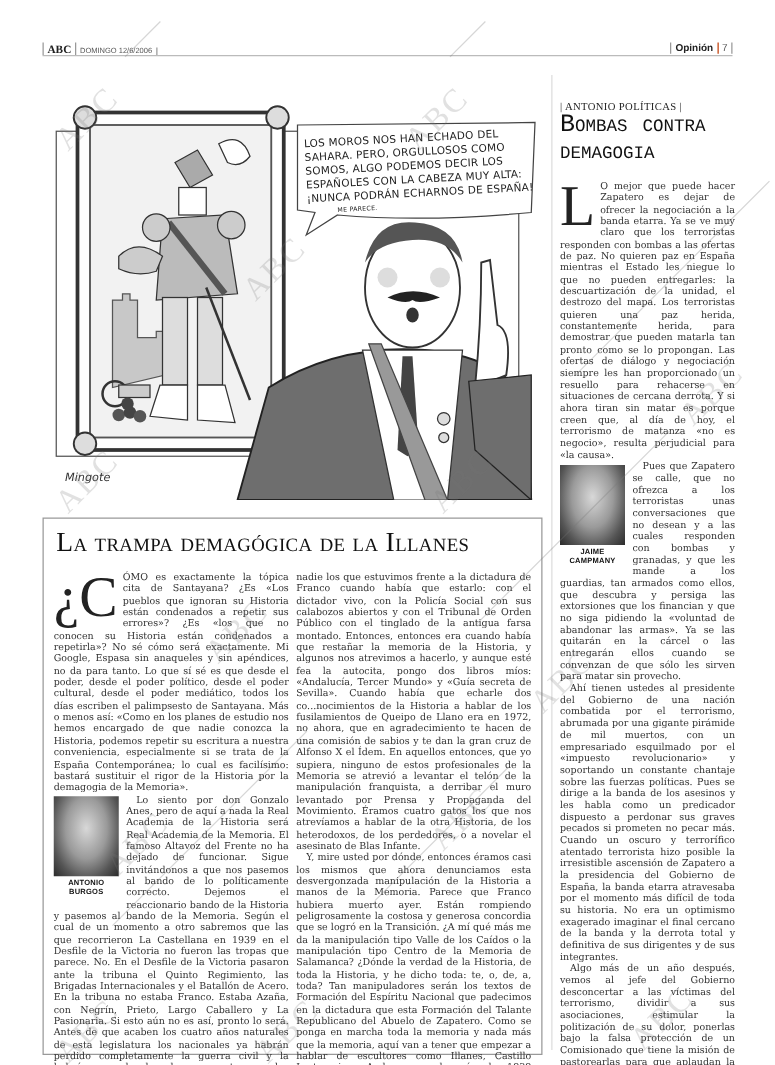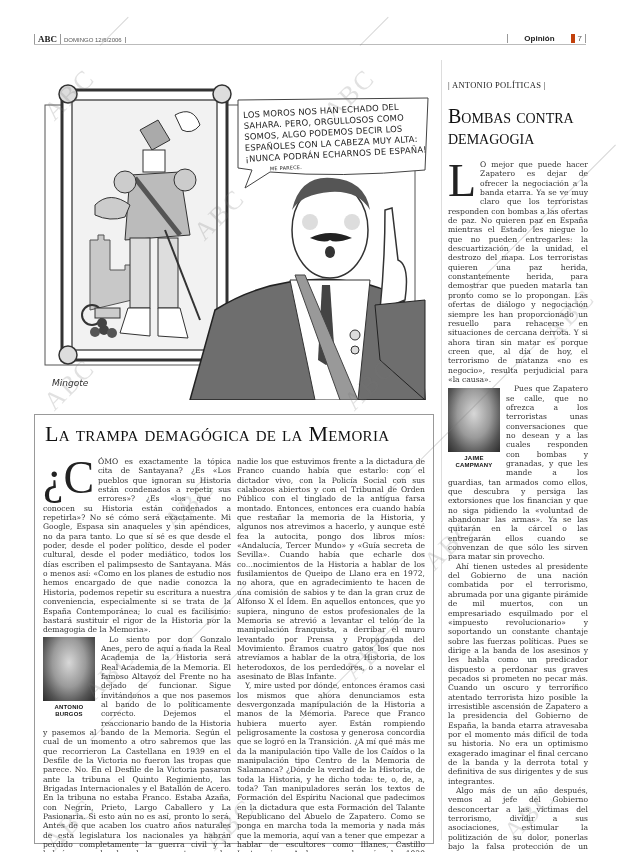--- a/index.html
+++ b/index.html
@@ -3,41 +3,41 @@
 <meta charset="utf-8">
 <style>
   html,body{margin:0;padding:0;background:#fff;}
   body{width:620px;height:852px;position:relative;overflow:hidden;font-family:"DejaVu Serif",serif;color:#222;}
   .hdr{position:absolute;top:34px;left:34px;right:34px;height:10px;font-family:"Liberation Sans",sans-serif;font-size:8px;line-height:10px;}
   .hdr .rule{position:absolute;top:10px;left:0;right:0;height:1px;background:#bbb;}
   .hdr .left{position:absolute;left:0;top:0;}
   .hdr .brand{font-family:"Liberation Serif",serif;font-weight:bold;font-size:9px;padding:0 3px;border-left:1px solid #999;border-right:1px solid #999;}
   .hdr .date{font-size:6px;color:#555;padding:0 3px;border-right:1px solid #999;}
   .hdr .right{position:absolute;right:0;top:0;}
-  .hdr .section{font-weight:bold;font-size:8px;padding:0 16px;border-left:1px solid #999;border-right:4px solid #c2410c;}
+  .hdr .section{font-weight:bold;font-size:8px;padding:0 3px;border-left:1px solid #999;border-right:1px solid #c2410c;}
   .hdr .pg{font-size:8px;color:#555;padding:0 3px;border-right:1px solid #999;}
 
   .cartoon{position:absolute;left:40px;top:60px;width:395px;height:340px;}
   .bubble{position:absolute;left:205px;top:45px;width:185px;height:85px;font-family:"DejaVu Sans",sans-serif;font-size:8.4px;line-height:11px;color:#222;letter-spacing:0.2px;text-transform:uppercase;transform:rotate(-3deg);}
   .bubble .small{font-size:5px;margin-left:24px;}
   .sig{position:absolute;left:12px;top:318px;font-family:"DejaVu Sans",sans-serif;font-style:italic;font-size:9px;color:#333;}
 
   .left-article{position:absolute;left:34px;top:414px;width:398px;height:428px;border:1px solid #999;}
   .la-title{position:absolute;left:10px;top:6px;font-family:"Liberation Serif",serif;font-size:22px;letter-spacing:0.3px;color:#111;font-variant:small-caps;white-space:nowrap;}
   .col{position:absolute;font-size:7.6px;line-height:9.35px;text-align:justify;color:#333;}
   .col p{margin:0;text-indent:8px;}
   .col p.first{text-indent:0;}
   .dropcap{float:left;font-family:"Liberation Serif",serif;font-size:46px;line-height:38px;margin:2px 4px 0 0;color:#222;}
   .photo{float:left;width:52px;margin:2px 6px 2px 0;text-align:center;}
   .photo .img{width:52px;height:64px;background:radial-gradient(ellipse at 50% 40%,#d8d8d8 0%,#9a9a9a 45%,#555 75%,#2b2b2b 100%);}
   .photo .cap{font-family:"Liberation Sans",sans-serif;font-weight:bold;font-size:6px;line-height:7px;margin-top:3px;color:#111;letter-spacing:0.2px;}
 
   .right-col{position:absolute;left:448px;top:60px;width:140px;}
   .kicker{font-family:"Liberation Serif",serif;font-size:8.5px;color:#222;margin-top:20px;letter-spacing:0.3px;}
-  .r-title{font-family:Liberation Serif, serif;font-size:20px;line-height:21px;margin-top:16px;color:#111;font-variant:small-caps;}
+  .r-title{font-family:Liberation Mono, monospace;font-size:20px;line-height:21px;color:#111;font-variant:small-caps;}
   .r-body{margin-top:12px;font-size:7.6px;line-height:9.35px;text-align:justify;color:#333;}
   .r-body p{margin:0;text-indent:8px;}
   .r-body p.first{text-indent:0;}
   .vline{position:absolute;left:441px;top:60px;width:1px;height:780px;background:#ddd;}
 
   .wm{position:absolute;font-family:"Liberation Serif",serif;font-size:26px;color:rgba(120,120,120,0.22);transform:rotate(-45deg);letter-spacing:2px;pointer-events:none;}
   .wmline{position:absolute;height:1px;background:rgba(120,120,120,0.3);transform-origin:left center;transform:rotate(-45deg);pointer-events:none;}
 </style>
 </head>
 <body>
@@ -109,21 +109,21 @@
     <div>Sahara. Pero, orgullosos como</div>
     <div>somos, algo podemos decir los</div>
     <div>españoles con la cabeza muy alta:</div>
     <div>¡Nunca podrán echarnos de España!</div>
     <div class="small">Me parece.</div>
   </div>
   <div class="sig">Mingote</div>
 </div>
 
 <div class="left-article">
-  <div class="la-title">La trampa demagógica de la Memoria</div>
+  <div class="la-title">La trampa demagógica de la Illanes</div>
   <div class="col" style="left:8px;top:42px;width:188px;">
     <p class="first"><span class="dropcap">¿C</span><span>ÓMO es exactamente la tópica cita de Santayana? ¿Es «Los pueblos que ignoran su Historia están condenados a repetir sus errores»? ¿Es «los que no conocen su Historia están condenados a repetirla»? No sé cómo será exactamente. Mi Google, Espasa sin anaqueles y sin apéndices, no da para tanto. Lo que sí sé es que desde el poder, desde el poder político, desde el poder cultural, desde el poder mediático, todos los días escriben el palimpsesto de Santayana. Más o menos así: «Como en los planes de estudio nos hemos encargado de que nadie conozca la Historia, podemos repetir su escritura a nuestra conveniencia, especialmente si se trata de la España Contemporánea; lo cual es facilísimo: bastará sustituir el rigor de la Historia por la demagogia de la Memoria».</span></p>
     <div class="photo">
       <div class="img"></div>
       <div class="cap"><span>ANTONIO</span><br><span>BURGOS</span></div>
     </div>
     <p>Lo siento por don Gonzalo Anes, pero de aquí a nada la Real Academia de la Historia será Real Academia de la Memoria. El famoso Altavoz del Frente no ha dejado de funcionar. Sigue invitándonos a que nos pasemos al bando de lo políticamente correcto. Dejemos el reaccionario bando de la Historia y pasemos al bando de la Memoria. Según el cual de un momento a otro sabremos que las que recorrieron La Castellana en 1939 en el Desfile de la Victoria no fueron las tropas que parece. No. En el Desfile de la Victoria pasaron ante la tribuna el Quinto Regimiento, las Brigadas Internacionales y el Batallón de Acero. En la tribuna no estaba Franco. Estaba Azaña, con Negrín, Prieto, Largo Caballero y La Pasionaria. Si esto aún no es así, pronto lo será. Antes de que acaben los cuatro años naturales de esta legislatura los nacionales ya habrán perdido completamente la guerra civil y la habrán ganado los buenos, esto es, los republicanos.</p>
 
   </div>
   <div class="col" style="left:202px;top:42px;width:188px;">

